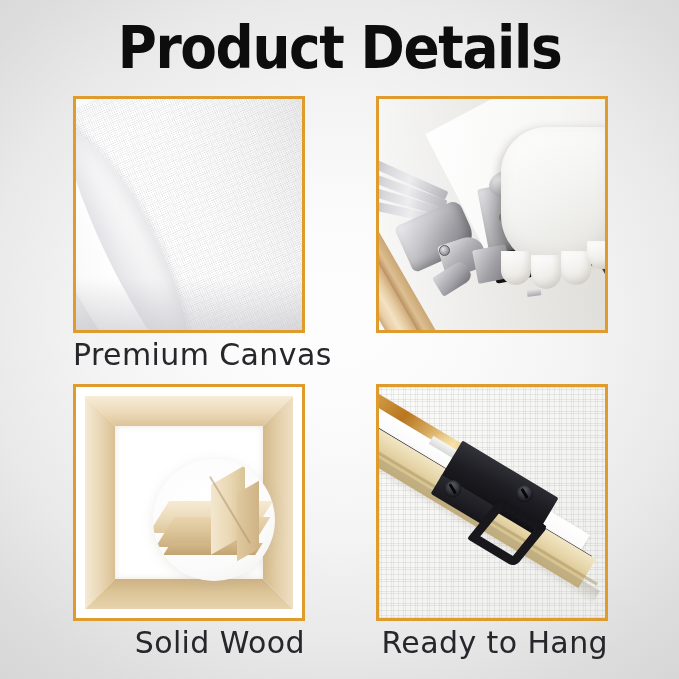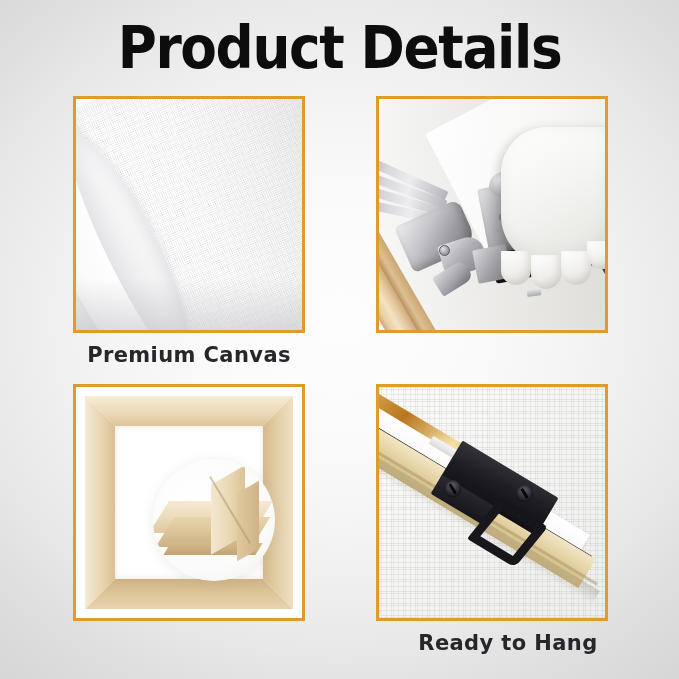--- a/index.html
+++ b/index.html
@@ -48,33 +48,33 @@
   .panel.p1 { left:73px;  top:96px;  }
   .panel.p2 { left:376px; top:96px;  }
   .panel.p3 { left:73px;  top:384px; }
   .panel.p4 { left:376px; top:384px; }
 
   .panel-inner { position:absolute; inset:0; overflow:hidden; }
 
   .caption {
     position:absolute;
     width:232px;
-    text-align:center;
+    text-align:right;
     font-family:"DejaVu Sans", sans-serif;
-    font-weight:700;
-    font-size:21px;
+    font-weight:400;
+    font-size:30px;
     line-height:30px;
     letter-spacing:0.4px;
     color:#26262b;
     white-space:nowrap;
   }
   .caption.c1 { left:73px;  top:340px; }
   .caption.c2 { left:376px; top:340px; }
   .caption.c3 { left:73px;  top:628px; }
-  .caption.c4 { left:392px; top:628px; }
+  .caption.c4 { left:376px; top:628px; }
 
   
   .cv-bg {
     position:absolute; inset:0;
     background:linear-gradient(160deg,#fbfbfb 0%,#f5f5f5 45%,#e6e6e8 78%,#dcdcde 100%);
   }
   
   .cv-roll {
     position:absolute;
     left:-22px; top:-36px;
@@ -597,20 +597,21 @@
       <div class="sw-circle">
         <div class="swc-top"></div>
         <div class="swc-face"></div>
         <div class="swc-edge"></div>
         <div class="swc-rtop"></div>
         <div class="swc-rface"></div>
         <div class="swc-miter"></div>
       </div>
     </div>
   </div>
+  <div class="caption c3">Solid Wood</div>
 
   <div class="panel p4">
     <div class="panel-inner">
       <div class="rh-bg"></div>
       <div class="rh-weave"></div>
       <div class="rh-art"></div>
       <div class="rh-white-edge"></div>
       <div class="rh-dark-line"></div>
       <div class="rh-wood"></div>
       <div class="rh-wood-line"></div>

